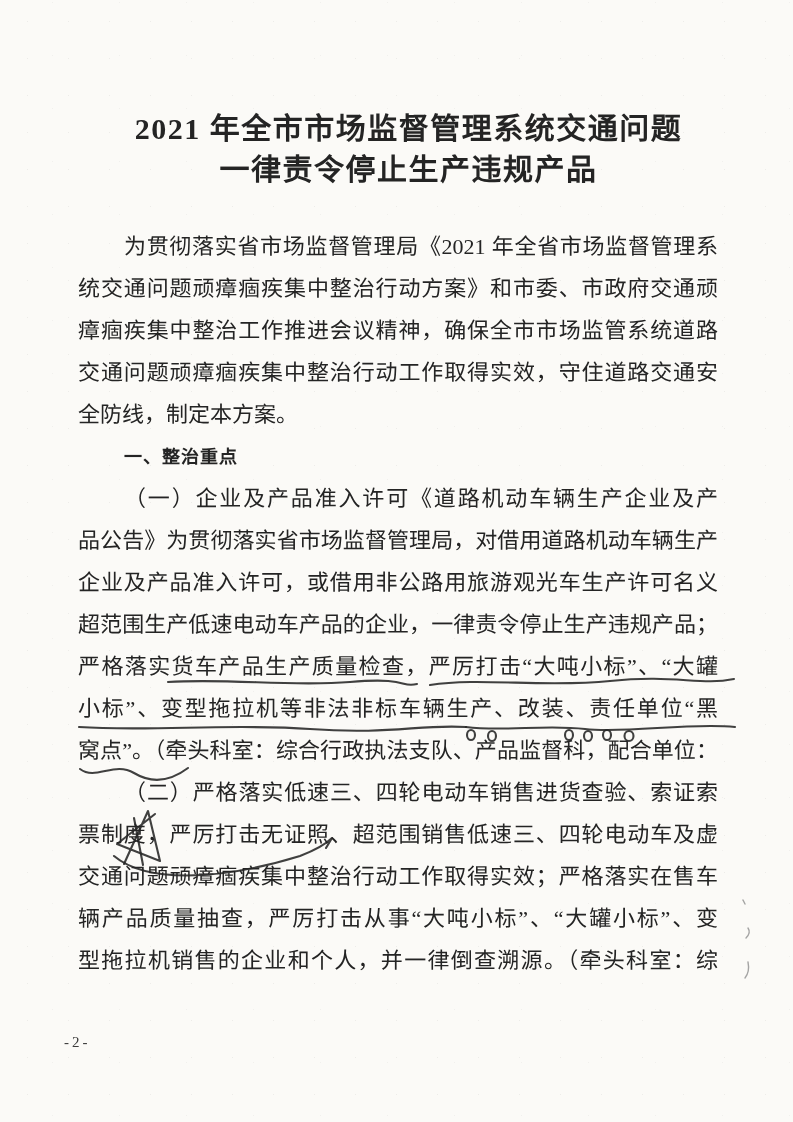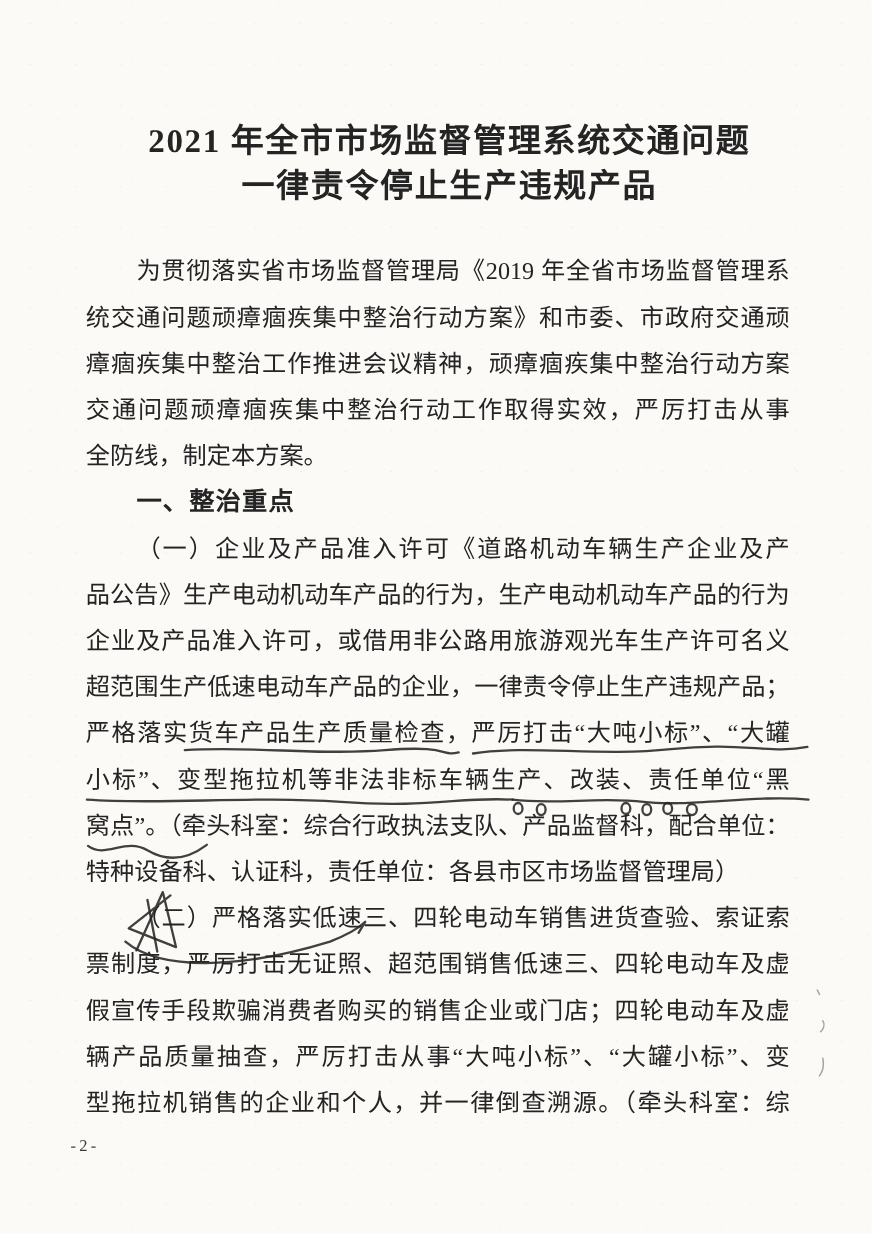--- a/index.html
+++ b/index.html
@@ -32,21 +32,21 @@
   }
   .body{
     position:absolute;top:226px;left:78px;width:640px;
     font-size:22px;
   }
   .line{
     height:42px;line-height:42px;
   }
   .line.justify{text-align:justify;text-align-last:justify;}
   .line.indent{text-indent:46px;}
-  .line.bold{font-weight:700;font-size:23px;letter-spacing:1px;}
+  .line.bold{font-weight:700;font-size:18px;letter-spacing:1px;}
   .page-number{
     position:absolute;left:64px;top:1034px;
     font-size:15px;letter-spacing:3px;color:#3b3b3b;
   }
   .annotations{
     position:absolute;inset:0;width:793px;height:1122px;
     pointer-events:none;
   }
   .ink{stroke:#262626;stroke-width:2.1;fill:none;stroke-linecap:round;stroke-linejoin:round;opacity:0.88;}
   .ink-thin{stroke:#8f8f8f;stroke-width:1.4;fill:none;stroke-linecap:round;opacity:0.8;}
@@ -55,37 +55,36 @@
 <body>
 
 <div class="page">
 
   <h1 class="title">
     <div>2021 年全市市场监督管理系统交通问题</div>
     <div>一律责令停止生产违规产品</div>
   </h1>
 
   <div class="body">
-      <div class="line indent justify">为贯彻落实省市场监督管理局《2019 年全省市场监督管理系</div>
+      <div class="line indent justify">为贯彻落实省市场监督管理局《2021 年全省市场监督管理系</div>
       <div class="line justify">统交通问题顽瘴痼疾集中整治行动方案》和市委、市政府交通顽</div>
-      <div class="line justify">瘴痼疾集中整治工作推进会议精神，顽瘴痼疾集中整治行动方案</div>
-      <div class="line justify">交通问题顽瘴痼疾集中整治行动工作取得实效，严厉打击从事</div>
+      <div class="line justify">瘴痼疾集中整治工作推进会议精神，确保全市市场监管系统道路</div>
+      <div class="line justify">交通问题顽瘴痼疾集中整治行动工作取得实效，守住道路交通安</div>
       <div class="line">全防线，制定本方案。</div>
       <div class="line indent bold">一、整治重点</div>
       <div class="line indent justify">（一）企业及产品准入许可《道路机动车辆生产企业及产</div>
-      <div class="line justify">品公告》生产电动机动车产品的行为，生产电动机动车产品的行为</div>
+      <div class="line justify">品公告》为贯彻落实省市场监督管理局，对借用道路机动车辆生产</div>
       <div class="line justify">企业及产品准入许可，或借用非公路用旅游观光车生产许可名义</div>
       <div class="line justify">超范围生产低速电动车产品的企业，一律责令停止生产违规产品；</div>
       <div class="line justify">严格落实货车产品生产质量检查，严厉打击“大吨小标”、“大罐</div>
       <div class="line justify">小标”、变型拖拉机等非法非标车辆生产、改装、责任单位“黑</div>
       <div class="line justify">窝点”。（牵头科室：综合行政执法支队、产品监督科，配合单位：</div>
-      <div class="line">特种设备科、认证科，责任单位：各县市区市场监督管理局）</div>
       <div class="line indent justify">（二）严格落实低速三、四轮电动车销售进货查验、索证索</div>
       <div class="line justify">票制度，严厉打击无证照、超范围销售低速三、四轮电动车及虚</div>
-      <div class="line justify">假宣传手段欺骗消费者购买的销售企业或门店；四轮电动车及虚</div>
+      <div class="line justify">交通问题顽瘴痼疾集中整治行动工作取得实效；严格落实在售车</div>
       <div class="line justify">辆产品质量抽查，严厉打击从事“大吨小标”、“大罐小标”、变</div>
       <div class="line justify">型拖拉机销售的企业和个人，并一律倒查溯源。（牵头科室：综</div>
     </div>
 
   <svg class="annotations" viewBox="0 0 793 1122" xmlns="http://www.w3.org/2000/svg">
 
     <path class="ink" d="M168,682 C230,678 290,687 350,682 S400,688 417,684"></path>
 
     <path class="ink" d="M430,685 C480,677 545,688 610,681 S700,686 734,679"></path>
 

